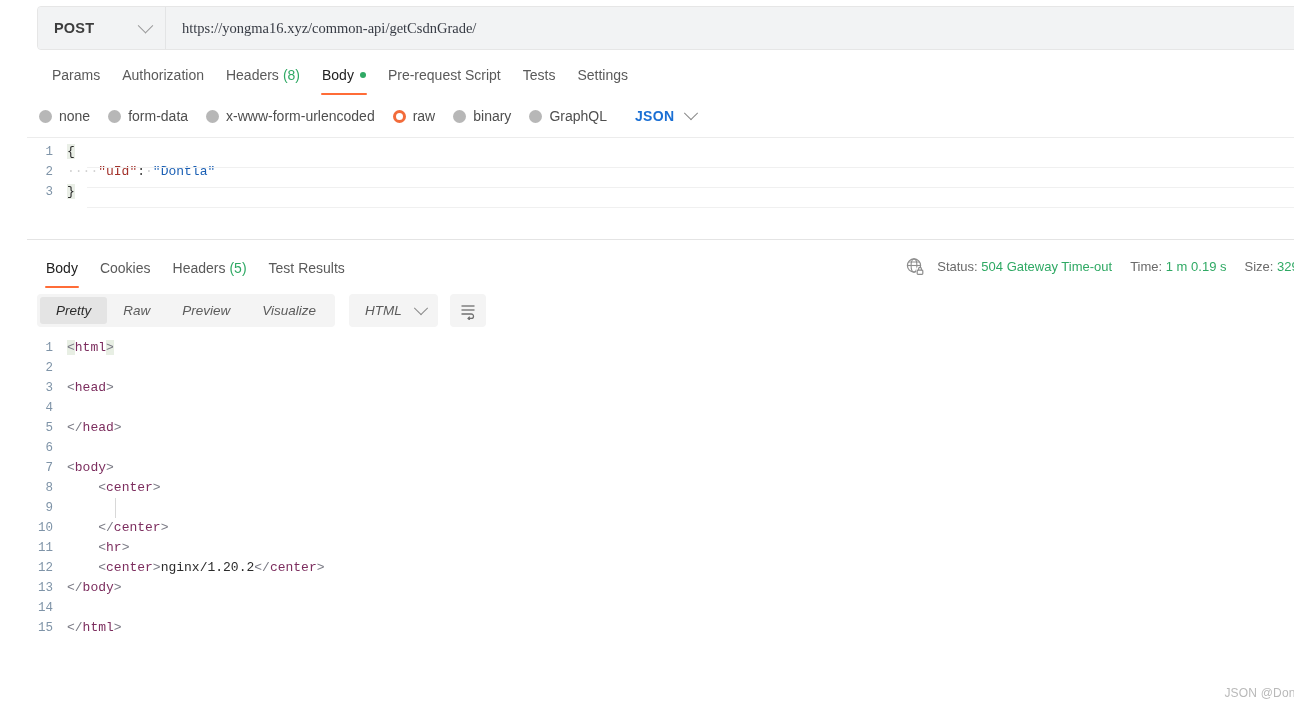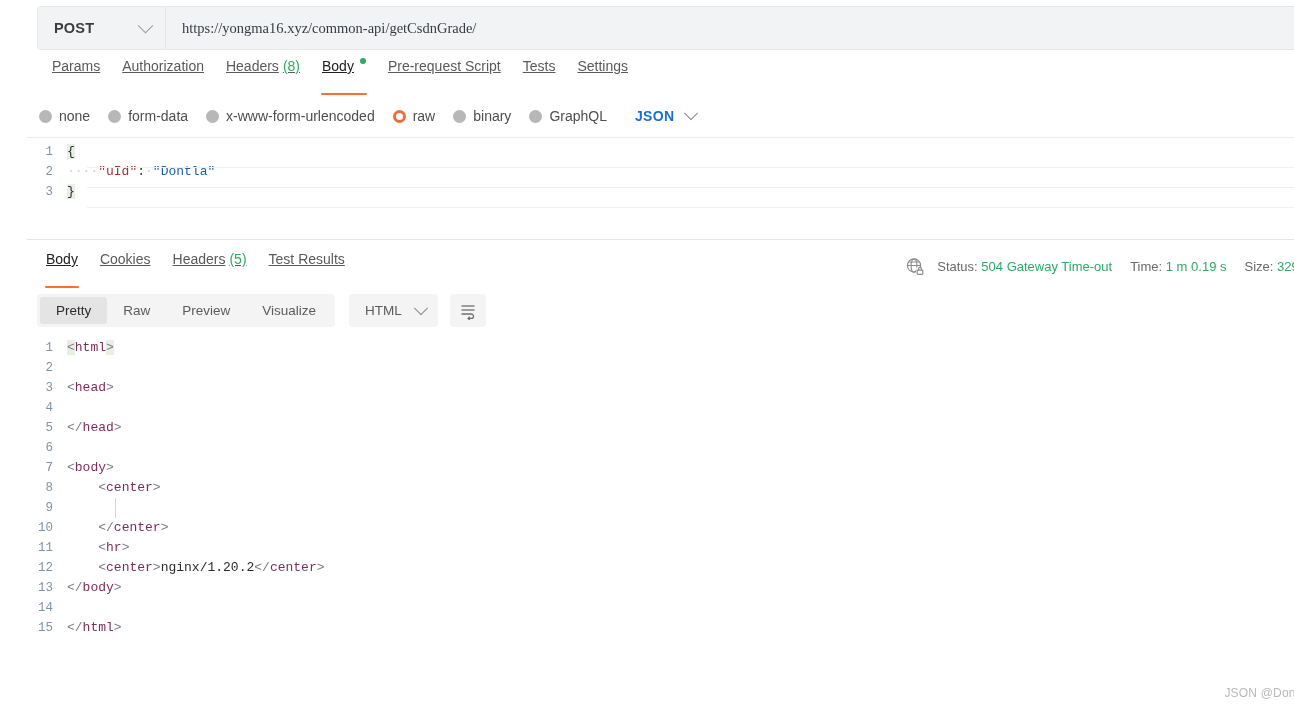--- a/index.html
+++ b/index.html
@@ -60,26 +60,25 @@
   
   .req-tabs {
     position: absolute; left: 0; top: 58px;
     width: 1294px; height: 38px;
     display: flex; align-items: flex-start;
     padding-left: 14px;
   }
   .tab {
     position: relative;
     height: 34px;
-    display: flex; align-items: flex-start;
+    display: flex; align-items: center;
     padding: 0 11px;
     font-size: 14px; color: #5a5a5a;
     cursor: pointer;
     white-space: nowrap;
-    text-decoration: underline;
   }
   .tab.active { color: #212121; }
   .tab.active::after {
     content: "";
     position: absolute; left: 10px; right: 10px; bottom: -3px;
     height: 2.5px; background: #ff6c37; border-radius: 2px;
   }
   .tab .cnt { color: #2fa964; margin-left: 4px; }
   .tab .greendot {
     width: 6px; height: 6px; border-radius: 50%;
@@ -179,21 +178,21 @@
     display: flex; align-items: center;
     font-size: 13px;
   }
   .globe-lock { margin-right: 12px; display: flex; align-items: center; }
   .stat-item { margin-right: 18px; color: #6a6a6a; white-space: nowrap; }
   .stat-item .val { color: #2fa964; font-weight: 400; }
   .stat-item:last-child { margin-right: 6px; }
 
   .viewer-bar {
     position: absolute; left: 10px; top: 294px;
-    display: flex; align-items: center;
+    display: flex; align-items: center; font-style: italic;
   }
   .seg-group {
     display: flex; align-items: center;
     background: #f4f4f4; border-radius: 4px;
     height: 33px; padding: 3px;
   }
   .seg {
     height: 27px; display: flex; align-items: center;
     padding: 0 16px; font-size: 13.5px; color: #5c5c5c;
     border-radius: 3px; cursor: pointer; white-space: nowrap;

